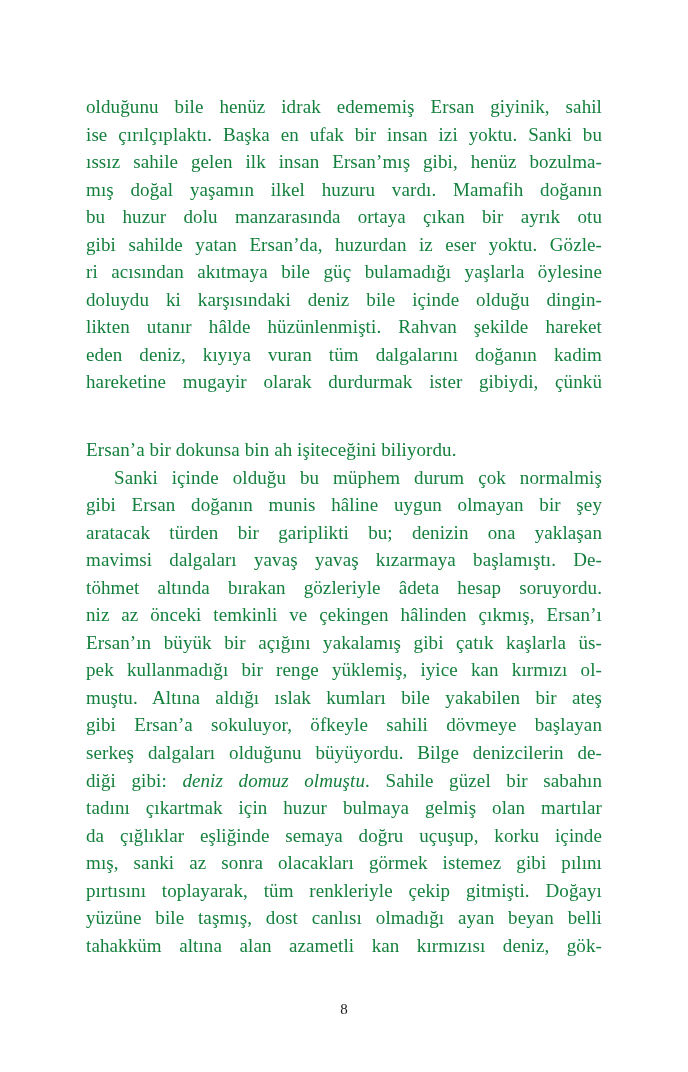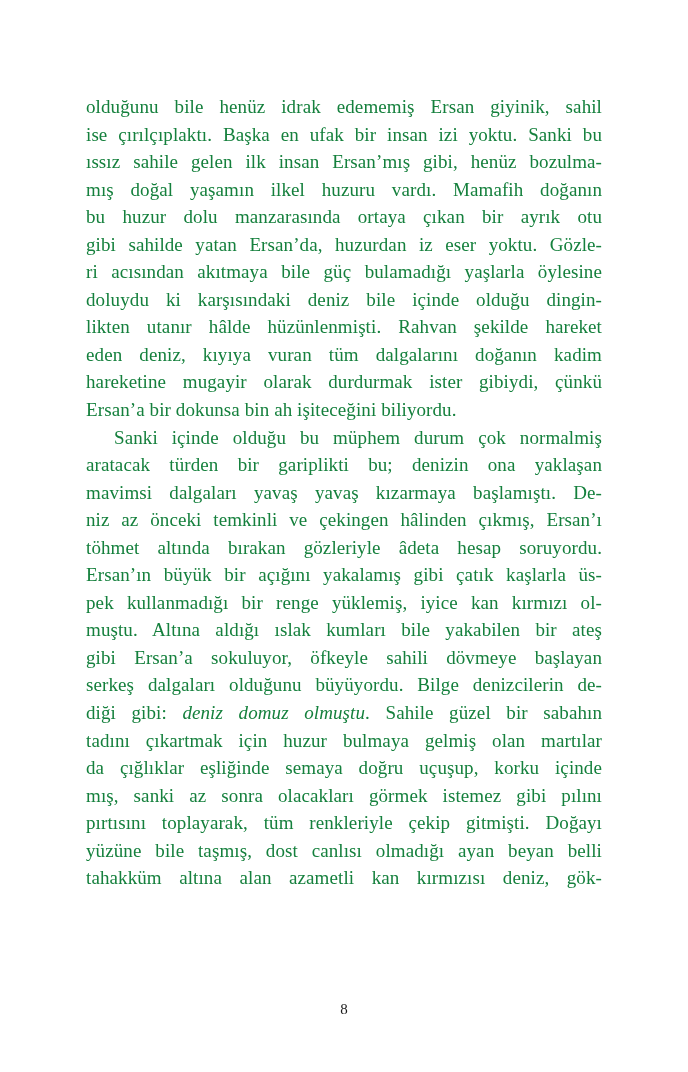--- a/index.html
+++ b/index.html
@@ -27,20 +27,21 @@
     height: 27.55px;
     line-height: 27.55px;
     color: #15803d;
     text-align: justify;
     text-align-last: justify;
     white-space: normal;
     letter-spacing: 0.1px;
   }
   .line.para-end {
     text-align-last: left;
+    margin-top: 40px;
   }
   .line.indent {
     text-indent: 28px;
   }
   .line em {
   }
   .page-number {
     position: absolute;
     left: 0;
     right: 0;
@@ -62,24 +63,25 @@
       <div class="line"><span>mış doğal yaşamın ilkel huzuru vardı. Mamafih doğanın</span></div>
       <div class="line"><span>bu huzur dolu manzarasında ortaya çıkan bir ayrık otu</span></div>
       <div class="line"><span>gibi sahilde yatan Ersan’da, huzurdan iz eser yoktu. Gözle-</span></div>
       <div class="line"><span>ri acısından akıtmaya bile güç bulamadığı yaşlarla öylesine</span></div>
       <div class="line"><span>doluydu ki karşısındaki deniz bile içinde olduğu dingin-</span></div>
       <div class="line"><span>likten utanır hâlde hüzünlenmişti. Rahvan şekilde hareket</span></div>
       <div class="line"><span>eden deniz, kıyıya vuran tüm dalgalarını doğanın kadim</span></div>
       <div class="line"><span>hareketine mugayir olarak durdurmak ister gibiydi, çünkü</span></div>
       <div class="line para-end"><span>Ersan’a bir dokunsa bin ah işiteceğini biliyordu.</span></div>
       <div class="line indent"><span>Sanki içinde olduğu bu müphem durum çok normalmiş</span></div>
+      <div class="line"><span>gibi Ersan doğanın munis hâline uygun olmayan bir şey</span></div>
       <div class="line"><span>aratacak türden bir gariplikti bu; denizin ona yaklaşan</span></div>
       <div class="line"><span>mavimsi dalgaları yavaş yavaş kızarmaya başlamıştı. De-</span></div>
+      <div class="line"><span>töhmet altında bırakan gözleriyle âdeta hesap soruyordu.</span></div>
       <div class="line"><span>niz az önceki temkinli ve çekingen hâlinden çıkmış, Ersan’ı</span></div>
-      <div class="line"><span>töhmet altında bırakan gözleriyle âdeta hesap soruyordu.</span></div>
       <div class="line"><span>Ersan’ın büyük bir açığını yakalamış gibi çatık kaşlarla üs-</span></div>
       <div class="line"><span>pek kullanmadığı bir renge yüklemiş, iyice kan kırmızı ol-</span></div>
       <div class="line"><span>muştu. Altına aldığı ıslak kumları bile yakabilen bir ateş</span></div>
       <div class="line"><span>gibi Ersan’a sokuluyor, öfkeyle sahili dövmeye başlayan</span></div>
       <div class="line"><span>serkeş dalgaları olduğunu büyüyordu. Bilge denizcilerin de-</span></div>
       <div class="line"><span>diği gibi: </span><em>deniz domuz olmuştu</em><span>. Sahile güzel bir sabahın</span></div>
       <div class="line"><span>tadını çıkartmak için huzur bulmaya gelmiş olan martılar</span></div>
       <div class="line"><span>da çığlıklar eşliğinde semaya doğru uçuşup, korku içinde</span></div>
       <div class="line"><span>mış, sanki az sonra olacakları görmek istemez gibi pılını</span></div>
       <div class="line"><span>pırtısını toplayarak, tüm renkleriyle çekip gitmişti. Doğayı</span></div>

